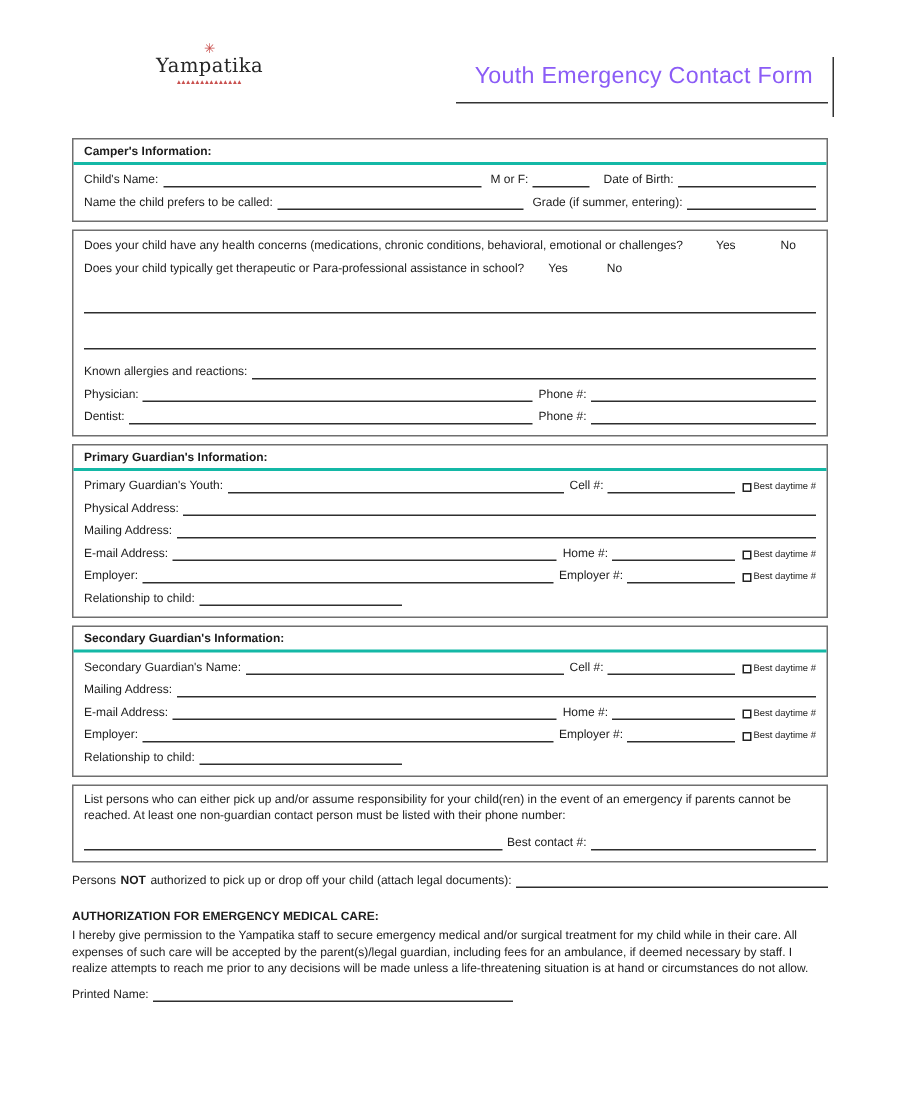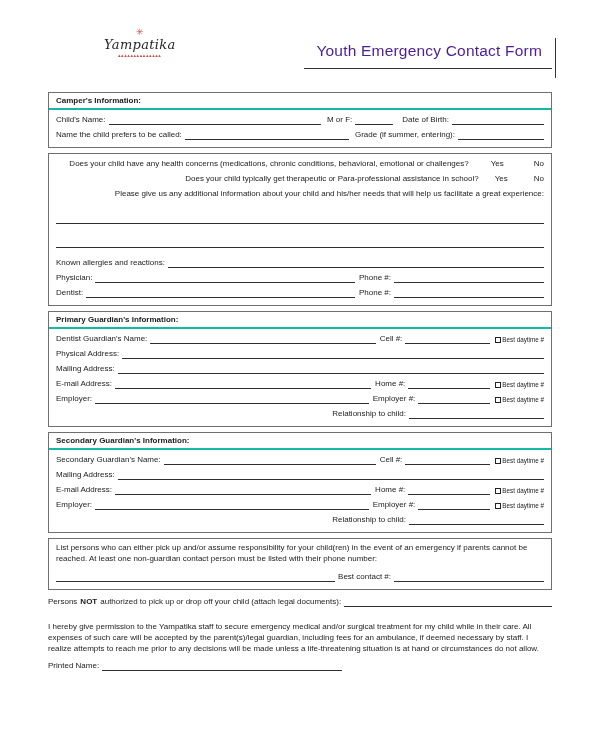--- a/index.html
+++ b/index.html
@@ -6,28 +6,28 @@
   html,body { background:#ffffff; }
   .page {
     width:600px; height:730px; overflow:hidden;
     padding:26px 48px 0; background:#fff;
     font-family:"Liberation Sans","DejaVu Sans",sans-serif;
     font-size:8px; color:#1c1c1c;
   }
   .header { display:flex; justify-content:space-between; align-items:flex-start; height:56px; margin-bottom:10px; }
   .logo { margin-left:56px; margin-top:2px; display:flex; flex-direction:column; align-items:center; }
   .logo-icon { color:#c9504e; font-size:9px; line-height:9px; }
-  .logo-name { font-family:"DejaVu Serif","Liberation Serif",serif; font-style:italic; font-size:13px; line-height:15px; color:#262626; letter-spacing:.3px; }
+  .logo-name { font-family:"DejaVu Serif","Liberation Serif",serif; font-size:13px; line-height:15px; color:#262626; letter-spacing:.3px; }
   .logo-trim { color:#c9504e; font-size:5px; line-height:6px; letter-spacing:.6px; }
   .title-wrap { position:relative; margin-top:16px; padding:0 10px 8px 12px; border-bottom:1.5px solid #333; }
-  .title { font-size:15.5px; color:#4c1d95; letter-spacing:.2px; }
+  .title { font-size:15.5px; color:#8b5cf6; letter-spacing:.2px; }
   .title-rule { position:absolute; top:-4px; bottom:-10px; right:-4px; width:1.5px; background:#333; }
   .box { border:1px solid #6f6f6f; margin-bottom:5px; padding-bottom:7px; }
   .sec-head { font-weight:bold; padding:3px 7px; border-bottom:2px solid #14b8a6; }
-  .row { display:flex; align-items:flex-end; line-height:10px;justify-content:flex-end; }
+  .row { display:flex; align-items:flex-end; line-height:10px; }
   .box .row { margin:5px 7px 0; }
   .free-row { display:flex; align-items:flex-end; line-height:10px; margin-top:7px; }
   .para { margin:4px 7px 0; line-height:10.5px; }
   .lbl { white-space:pre; }
   .bl { border-bottom:1px solid #2e2e2e; height:9px; margin-left:3px; flex:0 0 auto; }
   .grow { flex:1 1 auto; }
   .cb { width:6px; height:6px; border:1px solid #222; margin:0 1px 1px 5px; flex:0 0 auto; }
   .tiny { font-size:6.3px; line-height:8px; white-space:pre; }
   .auth { margin-top:14px; }
   .auth-title { font-weight:bold; margin-bottom:3px; }
@@ -73,23 +73,20 @@
     <div class="row">
       <span class="lbl">Does your child have any health concerns (medications, chronic conditions, behavioral, emotional or challenges?</span>
       <span class="lbl" style="margin-left:22px">Yes</span>
       <span class="lbl" style="margin-left:30px">No</span>
     </div>
     <div class="row">
       <span class="lbl">Does your child typically get therapeutic or Para-professional assistance in school?</span>
       <span class="lbl" style="margin-left:16px">Yes</span>
       <span class="lbl" style="margin-left:26px">No</span>
     </div>
-    <div class="row">
-      <span class="lbl">Please give us any additional information about your child and his/her needs that will help us facilitate a great experience:</span>
-    </div>
     <div class="row" style="margin-top:16px">
       <span class="bl grow" style="margin-left:0"></span>
     </div>
     <div class="row" style="margin-top:15px">
       <span class="bl grow" style="margin-left:0"></span>
     </div>
     <div class="row" style="margin-top:10px">
       <span class="lbl">Known allergies and reactions:</span>
       <span class="bl grow"></span>
     </div>
@@ -103,21 +100,21 @@
       <span class="lbl">Dentist:</span>
       <span class="bl grow"></span>
       <span class="lbl" style="margin-left:4px">Phone #:</span>
       <span class="bl" style="width:150px"></span>
     </div>
   </div>
 
   <div class="box">
     <div class="sec-head">Primary Guardian's Information:</div>
     <div class="row">
-      <span class="lbl">Dentist Guardian's Name:</span>
+      <span class="lbl">Primary Guardian's Youth:</span>
       <span class="bl grow"></span>
       <span class="lbl" style="margin-left:4px">Cell #:</span>
       <span class="bl" style="width:85px"></span>
       <span class="cb"></span>
       <span class="tiny">Best daytime #</span>
     </div>
     <div class="row">
       <span class="lbl">Physical Address:</span>
       <span class="bl grow"></span>
     </div>
@@ -193,20 +190,21 @@
   </div>
 
   <div class="free-row">
     <span class="lbl">Persons</span>
     <span class="lbl bold">NOT</span>
     <span class="lbl">authorized to pick up or drop off your child (attach legal documents):</span>
     <span class="bl grow"></span>
   </div>
 
   <div class="auth">
+    <div class="auth-title">AUTHORIZATION FOR EMERGENCY MEDICAL CARE:</div>
     <div class="auth-body">I hereby give permission to the Yampatika staff to secure emergency medical and/or surgical treatment for my child while in their care.  All expenses of such care will be accepted by the parent(s)/legal guardian, including fees for an ambulance, if deemed necessary by staff.  I realize attempts to reach me prior to any decisions will be made unless a life-threatening situation is at hand or circumstances do not allow.</div>
     <div class="free-row" style="">
       <span class="lbl">Printed Name:</span>
       <span class="bl" style="width:240px"></span>
     </div>
   </div>
 
 </div>
 
 </body></html>

